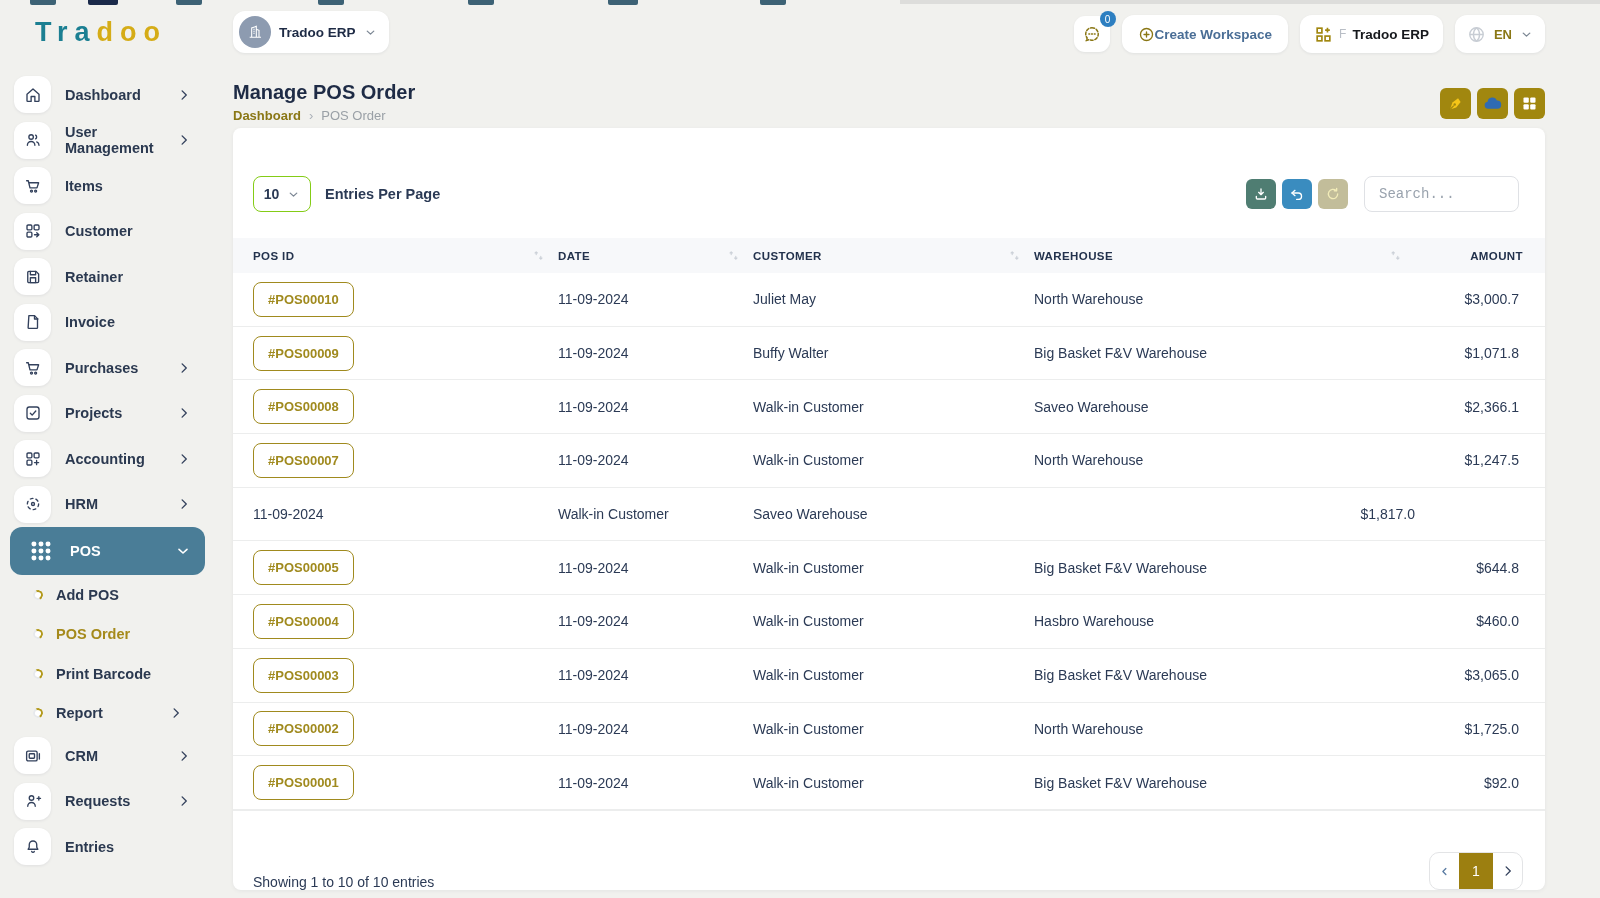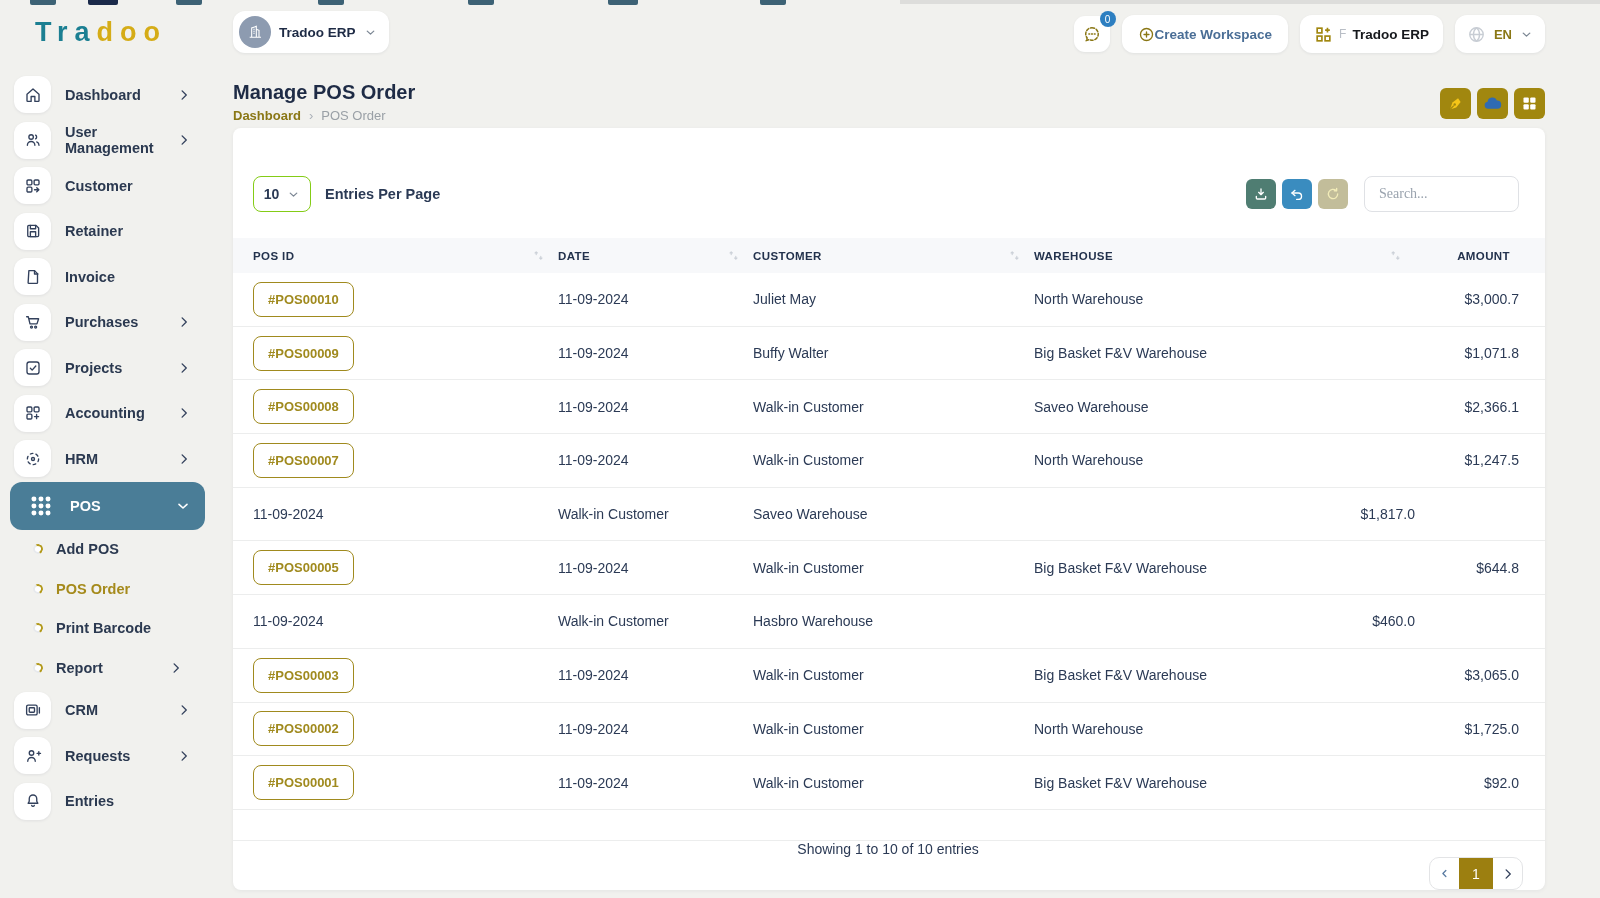--- a/index.html
+++ b/index.html
@@ -60,37 +60,37 @@
   .controls { display:flex; align-items:center; margin:48px 26px 26px 20px; }
   .select-box { width:58px; height:36px; border:1px solid #84cc16; border-radius:8px; display:flex; align-items:center;
     justify-content:center; gap:8px; font-size:14px; font-weight:bold; color:#2b3a55; cursor:pointer; background:#fff; }
   .controls-label { margin-left:14px; font-size:14.5px; font-weight:bold; color:#2b3a55; }
   .controls-right { margin-left:auto; display:flex; gap:6px; align-items:center; }
   .sq-btn { width:30px; height:30px; border-radius:6px; display:flex; align-items:center; justify-content:center; cursor:pointer; }
   .btn-download { background:#4f7d72; }
   .btn-undo { background:#3a8cbf; }
   .btn-refresh { background:#c2bd9a; }
   .search-input { width:155px; height:36px; margin-left:10px; border:1px solid #dfe1e5; border-radius:8px;
-    padding:0 14px; font-size:14px; color:#2b3a55; outline:none; font-family:Liberation Serif, serif; }
+    padding:0 14px; font-size:14px; color:#2b3a55; outline:none; font-family:Liberation Mono, monospace; }
   .search-input::placeholder { color:#9aa3ae; }
 
   .thead { display:grid; grid-template-columns:305px 195px 281px 381px 1fr; background:#f7f8fa;
-    padding:0 35px 0 20px; height:35px; align-items:center; }
+    padding:0 22px 0 20px; height:35px; align-items:center; }
   .th { font-size:11.5px; font-weight:bold; color:#23324d; letter-spacing:.4px; display:flex; align-items:center; cursor:pointer; }
   .th .sort { margin-left:auto; margin-right:14px; opacity:.55; }
   .th.right { justify-content:flex-end; }
   .tbody { }
   .trow { display:grid; grid-template-columns:305px 195px 281px 381px 1fr; padding:0 26px 0 20px; height:53.7px;
     align-items:center; border-bottom:1px solid #eceded; font-size:14px; color:#2b3a55; }
   .pos-badge { display:inline-block; border:1px solid #a08a1e; color:#a08a1e; font-size:13px; font-weight:bold;
     border-radius:8px; padding:9px 14px; background:#fff; cursor:pointer; }
   .cell-right { text-align:right; }
 
-  .card-footer { margin-top:auto; border-top:1px solid #eceded; height:50px; display:flex; align-items:center;
-    padding:0 22px 0 20px;flex-direction:column; }
+  .card-footer { margin-top:auto; border-top:1px solid #eceded; height:80px; display:flex; align-items:flex-end;
+    padding:0 22px 0 20px; }
   .footer-text { font-size:14px; color:#2b3a55; }
   .pagination { margin-left:auto; display:flex; align-items:stretch; height:38px; border:1px solid #e3e4e6;
     border-radius:10px; overflow:hidden; background:#fff; }
   .page-prev,.page-next { width:29px; display:flex; align-items:center; justify-content:center; cursor:pointer; color:#5b7ca3; }
   .page-num { width:34px; display:flex; align-items:center; justify-content:center; background:#9c7f10; color:#fff;
     font-size:14px; cursor:pointer; }
   svg { display:block; }
 </style>
 </head>
 <body>
@@ -204,20 +204,33 @@
         </span>
       </span>
     <span class="nav-label">User Management</span>
     <span class="chev">
         <svg width="18" height="18" viewBox="0 0 24 24" fill="none" stroke="#33415c" stroke-width="1.8" stroke-linecap="round" stroke-linejoin="round">
           <path d="M9.5 6.5 15 12l-5.5 5.5"></path>
         </svg>
       </span>
   </div>
 
+  <div class="nav-item">
+    <span class="tile">
+        <span class="ic">
+          <svg width="18" height="18" viewBox="0 0 24 24" fill="none" stroke="#33415c" stroke-width="1.8" stroke-linecap="round" stroke-linejoin="round">
+            <path d="M3.5 5h2.2l2.3 9.5h9.3l2.2-6.8H7"></path>
+            <circle cx="10" cy="18.8" r="1.3"></circle>
+            <circle cx="15.5" cy="18.8" r="1.3"></circle>
+          </svg>
+        </span>
+      </span>
+    <span class="nav-label">Items</span>
+    <span class="chev"></span>
+  </div>
 
   <div class="nav-item">
     <span class="tile">
         <span class="ic">
           <svg width="18" height="18" viewBox="0 0 24 24" fill="none" stroke="#33415c" stroke-width="1.8" stroke-linecap="round" stroke-linejoin="round">
             <rect x="4" y="4" width="6.5" height="6.5" rx="1.5"></rect>
             <rect x="13.5" y="4" width="6.5" height="6.5" rx="1.5"></rect>
             <rect x="4" y="13.5" width="6.5" height="6.5" rx="1.5"></rect>
             <path d="M14 17h5.5M17 14.2L19.8 17 17 19.8"></path>
           </svg>
@@ -587,20 +600,21 @@
 
   <div class="trow">
     <div><span class="pos-badge">#POS00005</span></div>
     <div>11-09-2024</div>
     <div>Walk-in Customer</div>
     <div>Big Basket F&amp;V Warehouse</div>
     <div class="cell-right">$644.8</div>
   </div>
 
   <div class="trow">
+    <div><span class="pos-badge">#POS00004</span></div>
     <div>11-09-2024</div>
     <div>Walk-in Customer</div>
     <div>Hasbro Warehouse</div>
     <div class="cell-right">$460.0</div>
   </div>
 
   <div class="trow">
     <div><span class="pos-badge">#POS00003</span></div>
     <div>11-09-2024</div>
     <div>Walk-in Customer</div>

